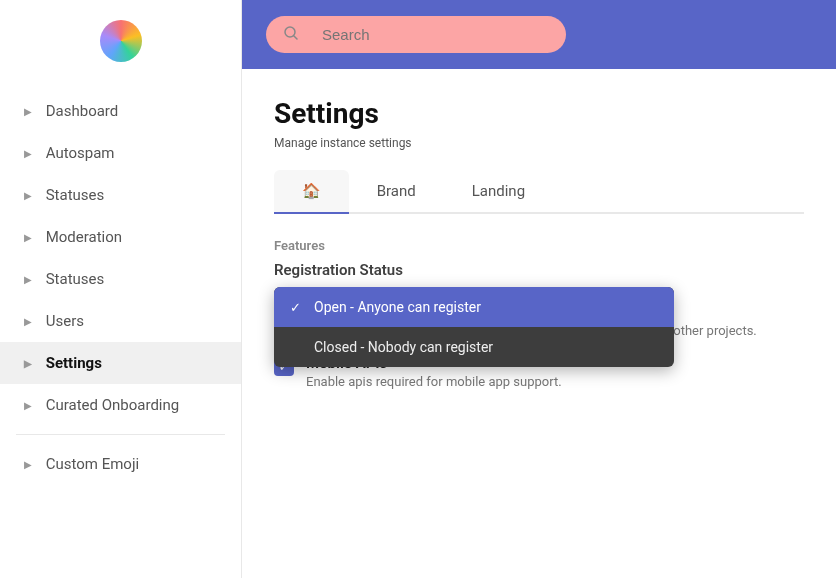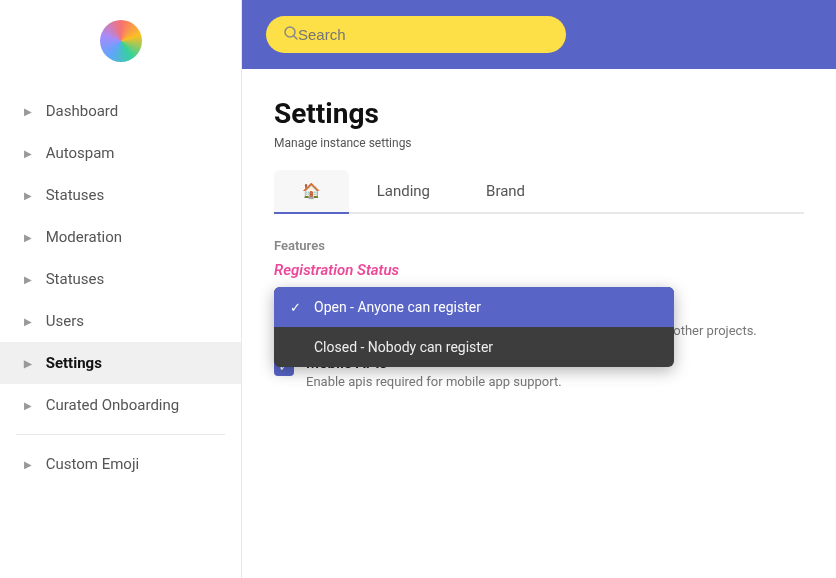--- a/index.html
+++ b/index.html
@@ -71,26 +71,26 @@
       overflow: hidden;
     }
 
     
     .header {
       background: #5865c7;
       padding: 16px 24px;
       flex-shrink: 0;
     }
     .search-bar {
-      background: #fde047;
+      background: #fca5a5;
       border-radius: 24px;
       display: flex;
       align-items: flex-end;
       padding: 10px 18px;
-      gap: 0;
+      gap: 24px;
       max-width: 300px;
     }
     .search-icon {
       color: #888;
       font-size: 14px;
     }
     .search-input {
       border: none;
       outline: none;
       font-size: 15px;
@@ -148,23 +148,22 @@
       font-size: 13px;
       font-weight: 600;
       color: #888;
       margin-bottom: 8px;
       text-transform: none;
     }
 
     .field-label {
       font-size: 15px;
       font-weight: 600;
-      color: #ec4899;
+      color: #404040;
       margin-bottom: 8px;
-      font-style: italic;
     }
 
     
     .dropdown-container {
       position: relative;
       width: 400px;
       margin-bottom: 24px;
     }
 
     
@@ -296,24 +295,24 @@
 
   <div class="content">
     <h1 class="page-title">Settings</h1>
     <p class="page-subtitle">Manage instance settings</p>
 
     <div class="tabs">
       <div class="tab active">
         <span>🏠</span>
       </div>
       <div class="tab">
+        <span>Brand</span>
+      </div>
+      <div class="tab">
         <span>Landing</span>
-      </div>
-      <div class="tab">
-        <span>Brand</span>
       </div>
     </div>
 
     <div class="section-label">Features</div>
 
     <div class="field-label">Registration Status</div>
 
     <div class="dropdown-container">
       <div class="dropdown-menu">
         <div class="dropdown-option selected">

